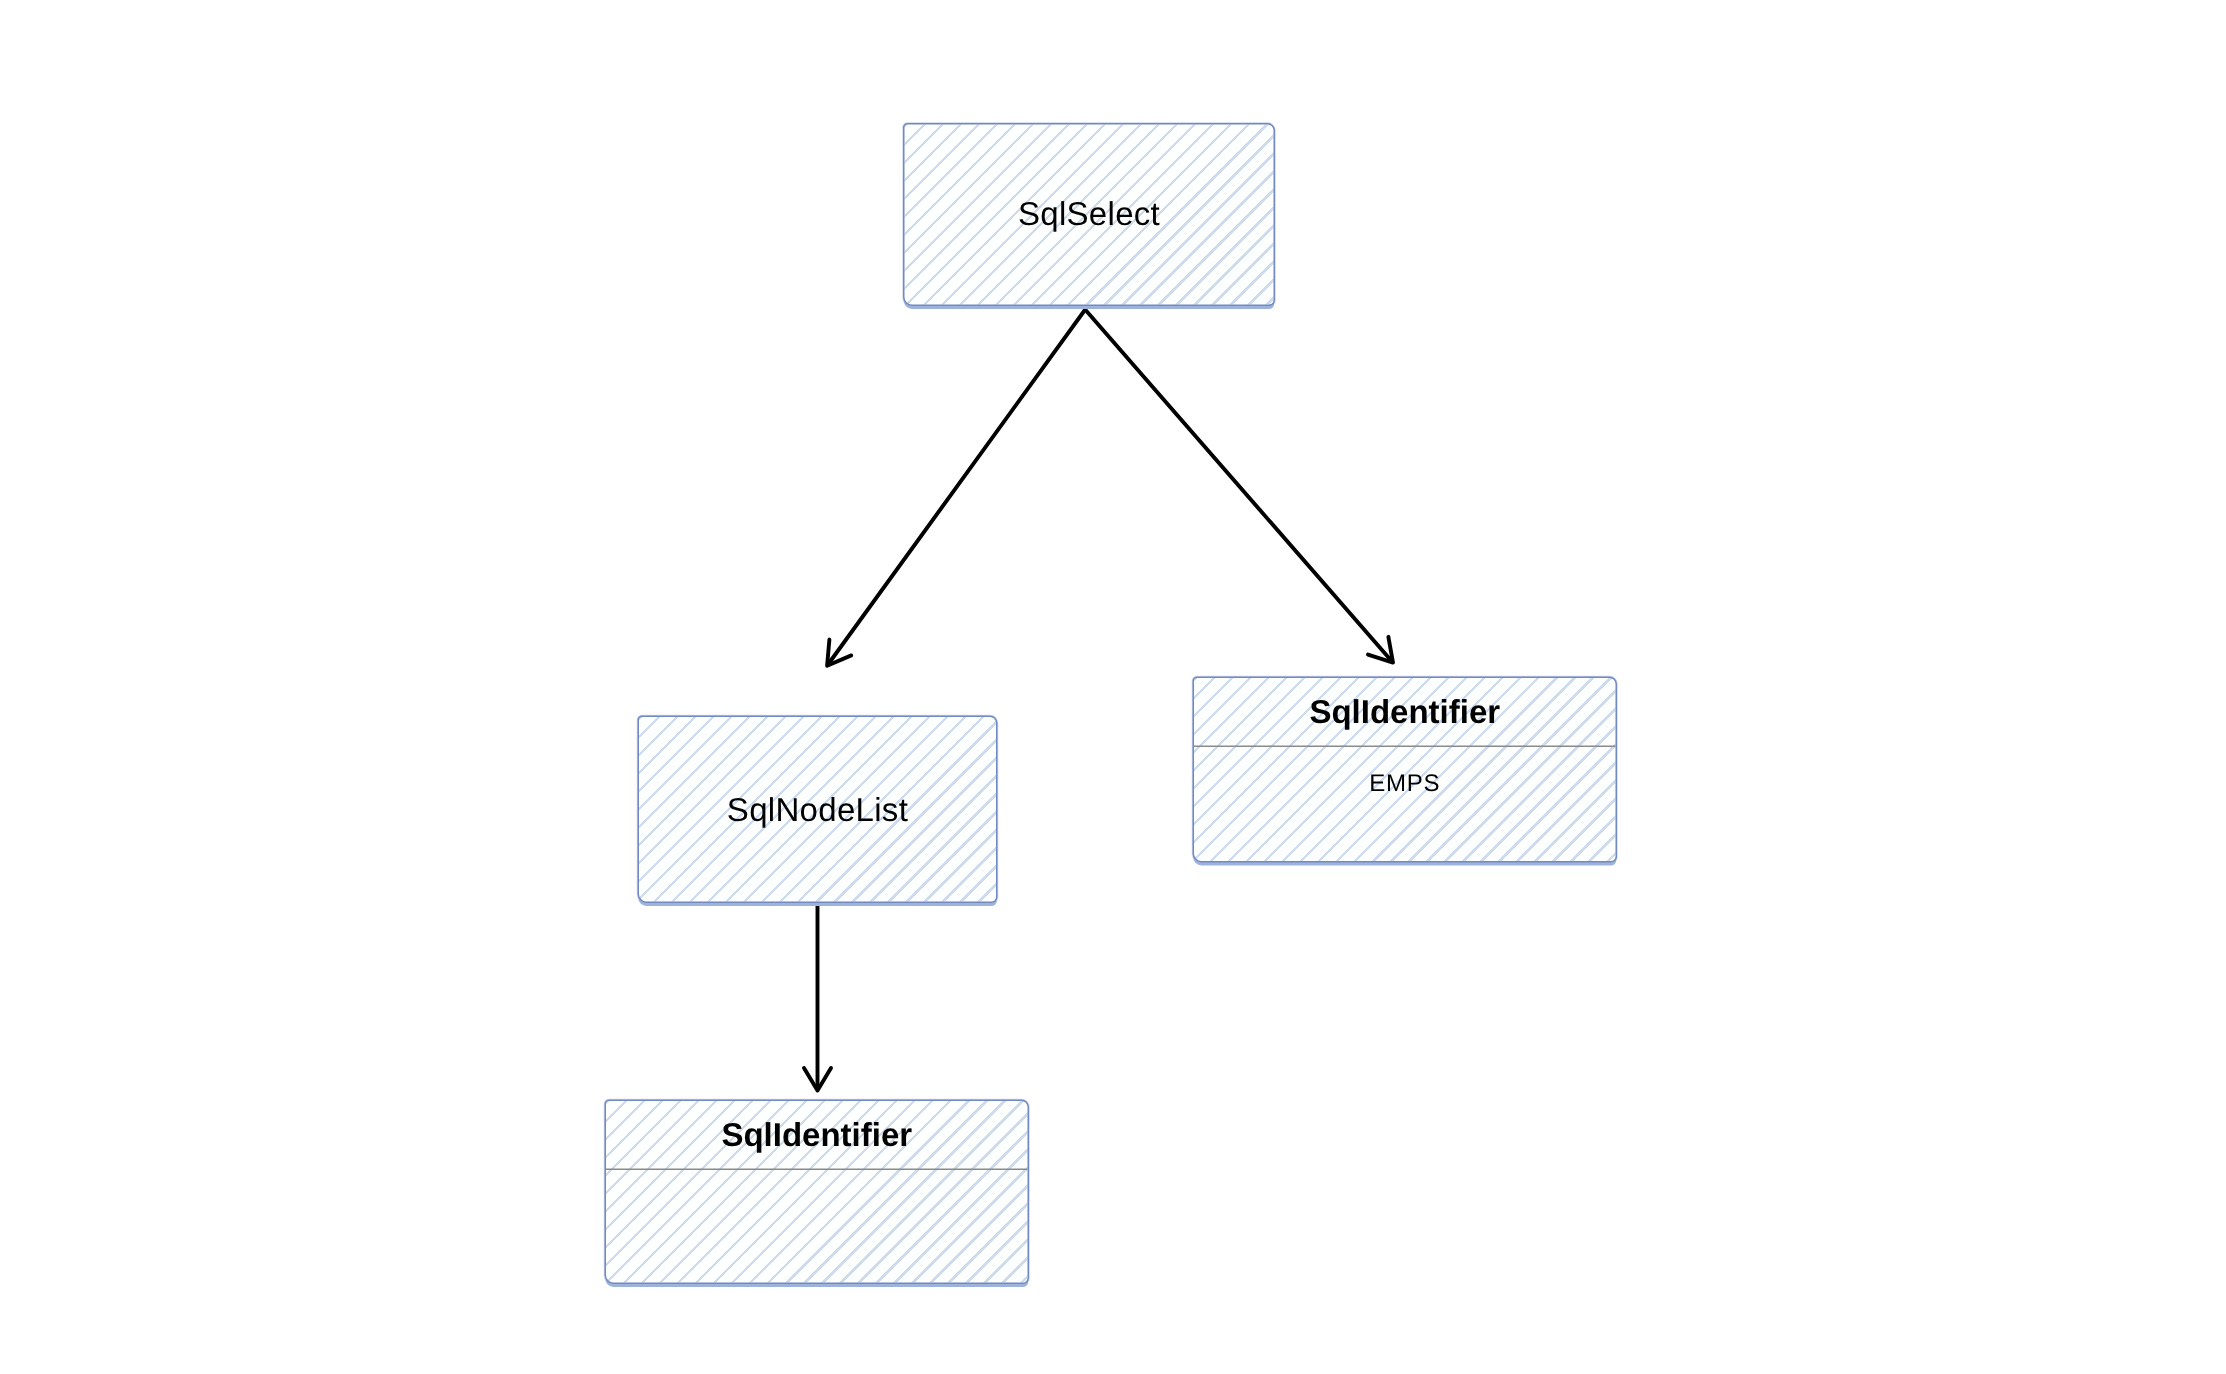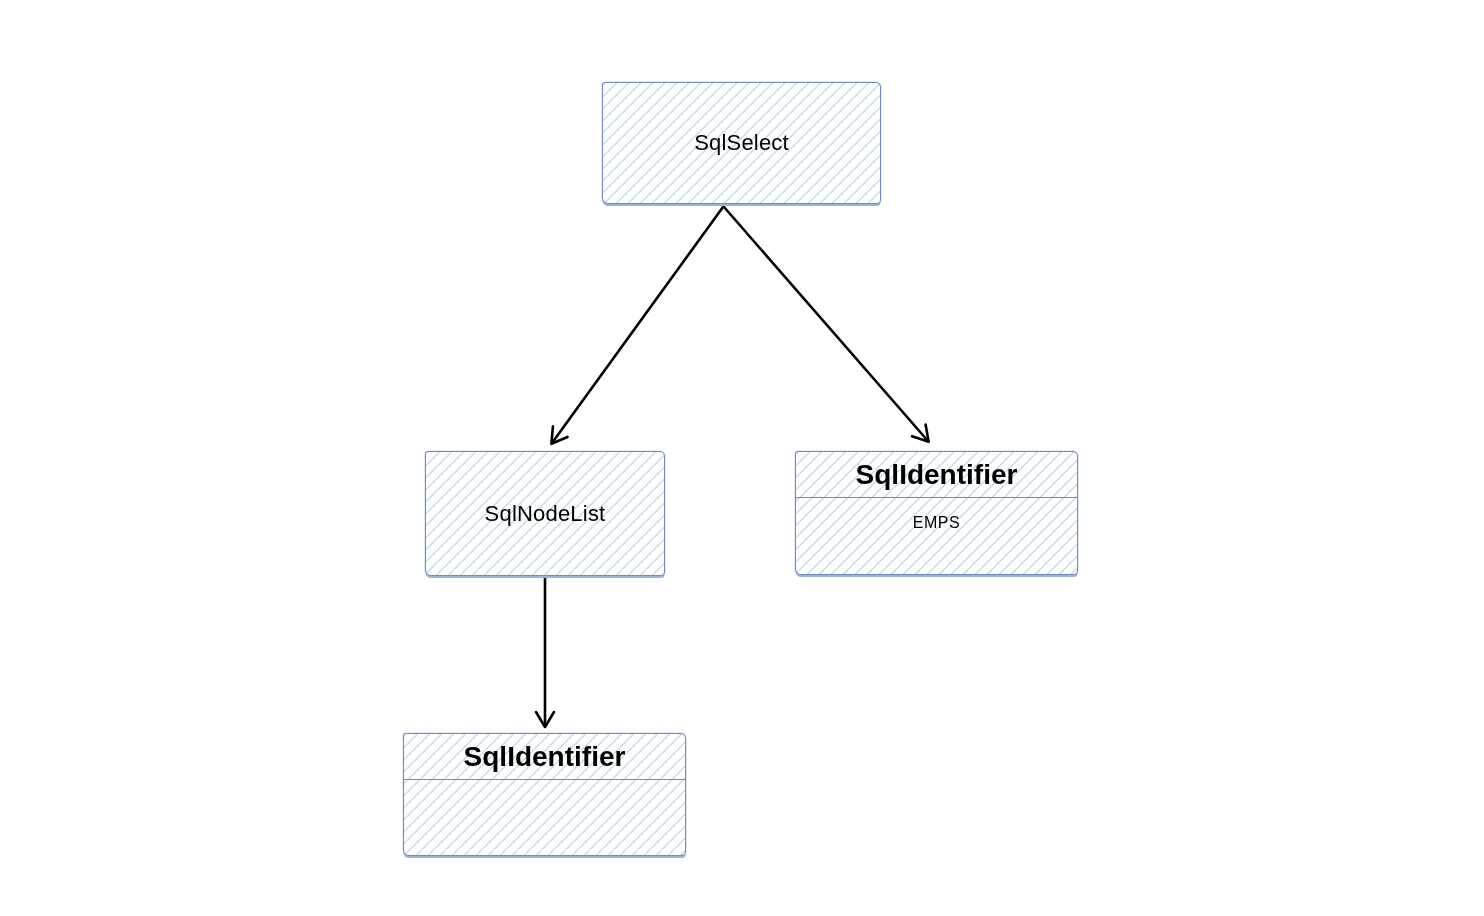--- a/index.html
+++ b/index.html
@@ -47,36 +47,36 @@
     justify-content: center;
     font-size: 22px;
     letter-spacing: 0.2px;
   }
   .node-header {
     height: 46px;
     flex: 0 0 46px;
     display: flex;
     align-items: center;
     justify-content: center;
-    font-size: 28px;
+    font-size: 22px;
     font-weight: bold;
     border-bottom: 1.3px solid #8a8a8a;
     box-sizing: border-box;
   }
   .node-body {
     flex: 1;
     display: flex;
     align-items: flex-start;
     justify-content: center;
     padding-top: 16px;
     font-size: 16px;
     letter-spacing: 0.5px;
   }
-  #node-sqlselect   { left: 602px; top:  82px; width: 279px; height: 122px; }
-  #node-sqlnodelist { left: 425px; top: 451px; width: 240px; height: 125px; }
+  #node-sqlselect   { left: 602px; top:  82px; width: 248px; height: 122px; }
+  #node-sqlnodelist { left: 425px; top: 477px; width: 240px; height: 125px; }
   #node-ident-emps  { left: 795px; top: 451px; width: 283px; height: 124px; }
   #node-ident-name  { left: 403px; top: 733px; width: 283px; height: 123px; }
 </style>
 </head>
 <body>
 
 <div class="canvas">
 
   <svg class="edges-layer" viewBox="0 0 1484 916" xmlns="http://www.w3.org/2000/svg" aria-hidden="true">
     <defs>

